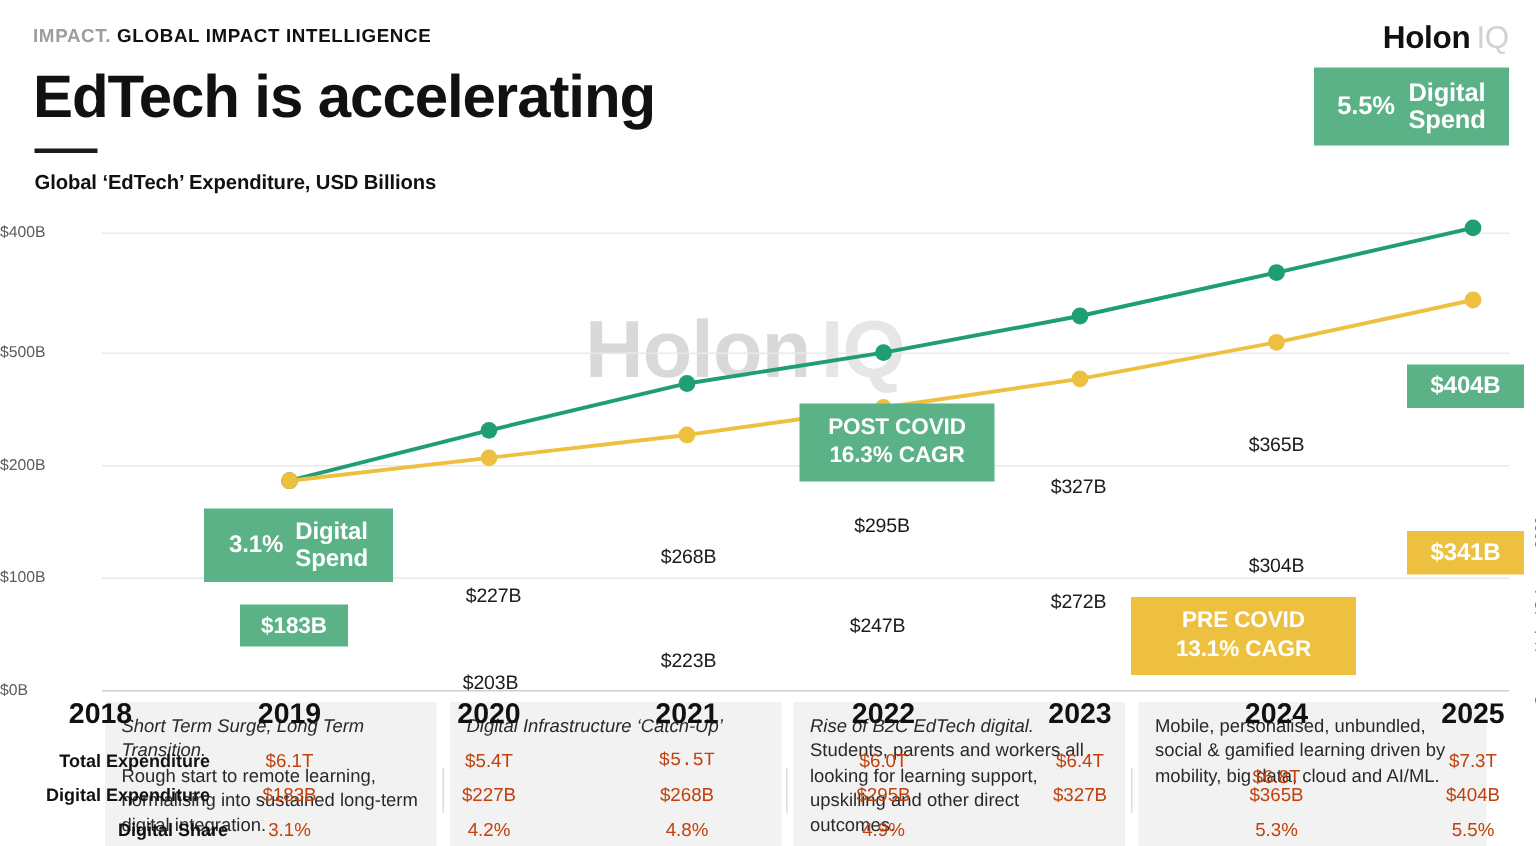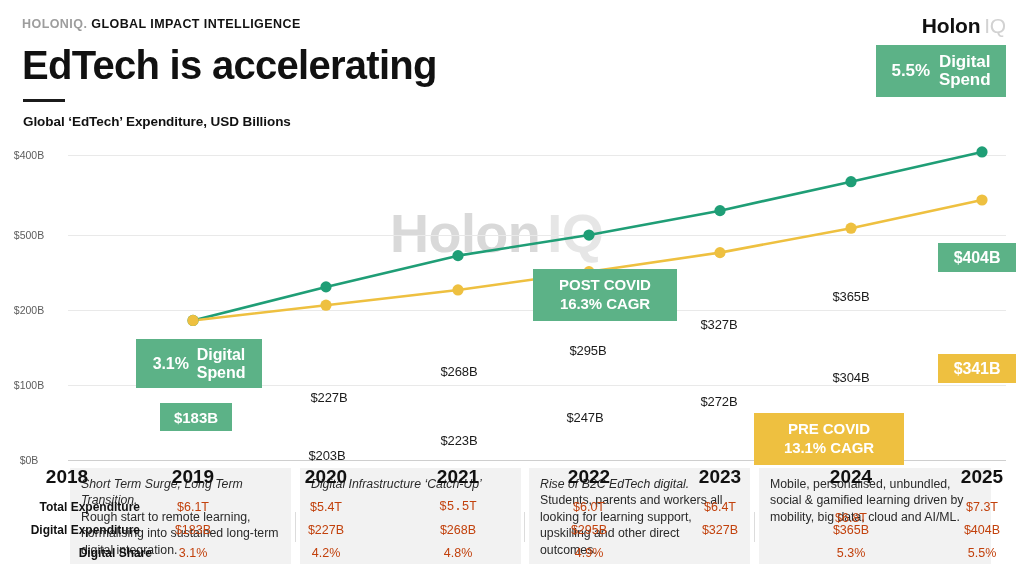--- a/index.html
+++ b/index.html
@@ -66,21 +66,21 @@
     letter-spacing: -.01em; white-space: nowrap; user-select: none;
   }
   #watermark .wm-iq { color: #e6e6e6; margin-left: 7px; }
 
   .gridline {
     position: absolute; left: 68px; width: 938px; height: 1px;
     background: #e9e9e9;
   }
   .gridline.axis0 { background: #cfcfcf; }
   .ytick {
-    position: absolute; left: 0; width: 58px; text-align: center;
+    position: absolute; left: 0; width: 58px; text-align: left;
     font-size: 10.5px; color: #5d5d5d; transform: translateY(-50%);
     white-space: nowrap;
   }
 
   svg#lines { position: absolute; left: 0; top: 0; width: 1024px; height: 340px; }
 
   .pt-label {
     position: absolute; font-size: 13px; color: #1b1b1b;
     white-space: nowrap; transform: translate(-50%, -50%);
     letter-spacing: -.01em;
@@ -106,26 +106,26 @@
     left: 136px; top: 209px; width: 126px; height: 49px;
     gap: 8px; font-size: 16px; padding: 0 9px;
   }
   #badge-ds-left .lbl { line-height: 1.08; text-align: left; }
 
   #badge-183 { left: 160px; top: 273px; width: 72px; height: 28px; font-size: 15px; }
   #badge-404 { left: 938px; top: 113px; width: 78px; height: 29px; font-size: 16px; }
   #badge-341 { left: 938px; top: 224px; width: 78px; height: 29px; font-size: 16px; }
 
   #badge-post {
-    left: 533px; top: 139px; width: 144px; height: 52px;
+    left: 533px; top: 139px; width: 130px; height: 52px;
     flex-direction: column; font-size: 15px; line-height: 1.25;
   }
   #badge-pre {
     left: 754px; top: 268px; width: 150px; height: 52px;
-    flex-direction: column; font-size: 15px; line-height: 1.25; margin-top: 15px;
+    flex-direction: column; font-size: 15px; line-height: 1.25;
   }
 
   
   .panel {
     position: absolute; top: 338px; height: 118px;
     background: #f2f2f2; padding: 8px 12px 0 11px;
     font-size: 12.3px; line-height: 1.34; color: #2a2a2a;
   }
   .panel .hd { font-style: italic; display: block; }
   .panel .bd { display: block; }
@@ -149,21 +149,21 @@
   }
   .cell {
     position: absolute; font-size: 12.5px; color: #c2410c;
     transform: translateX(-50%); white-space: nowrap;
   }
 </style>
 </head>
 <body>
 
 <div id="eyebrow">
-  <span class="brand">HOLONIQ.</span>
+  <span class="brand">IMPACT.</span>
   <span class="rest">GLOBAL IMPACT INTELLIGENCE</span>
 </div>
 
 <div id="logo">
   <span class="holon">Holon</span><span class="iq">IQ</span>
 </div>
 
 <h1 id="title">EdTech is accelerating</h1>
 <div id="title-rule"></div>
 <div id="subtitle">Global ‘EdTech’ Expenditure, USD Billions</div>

